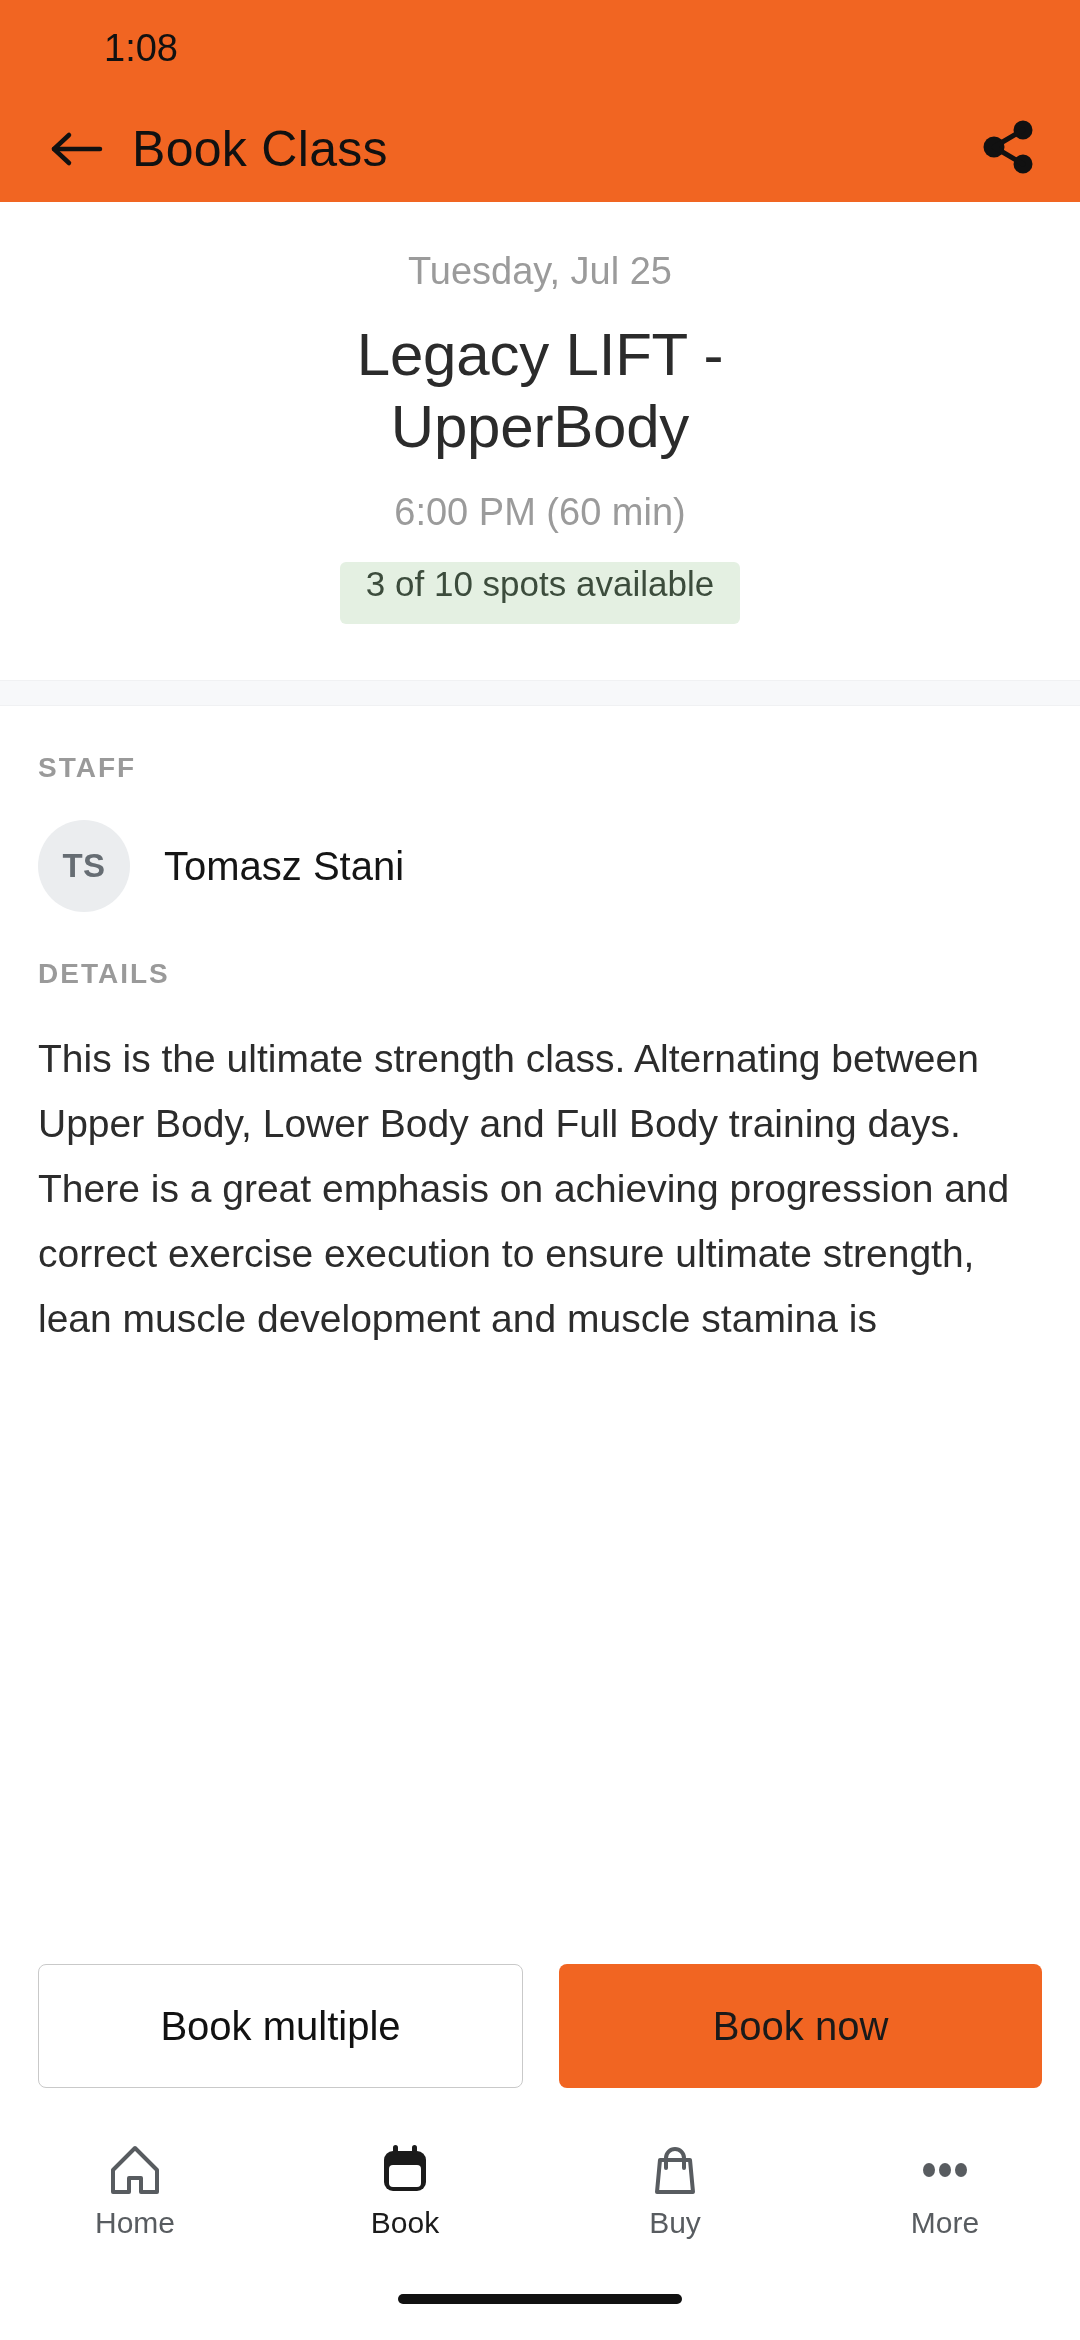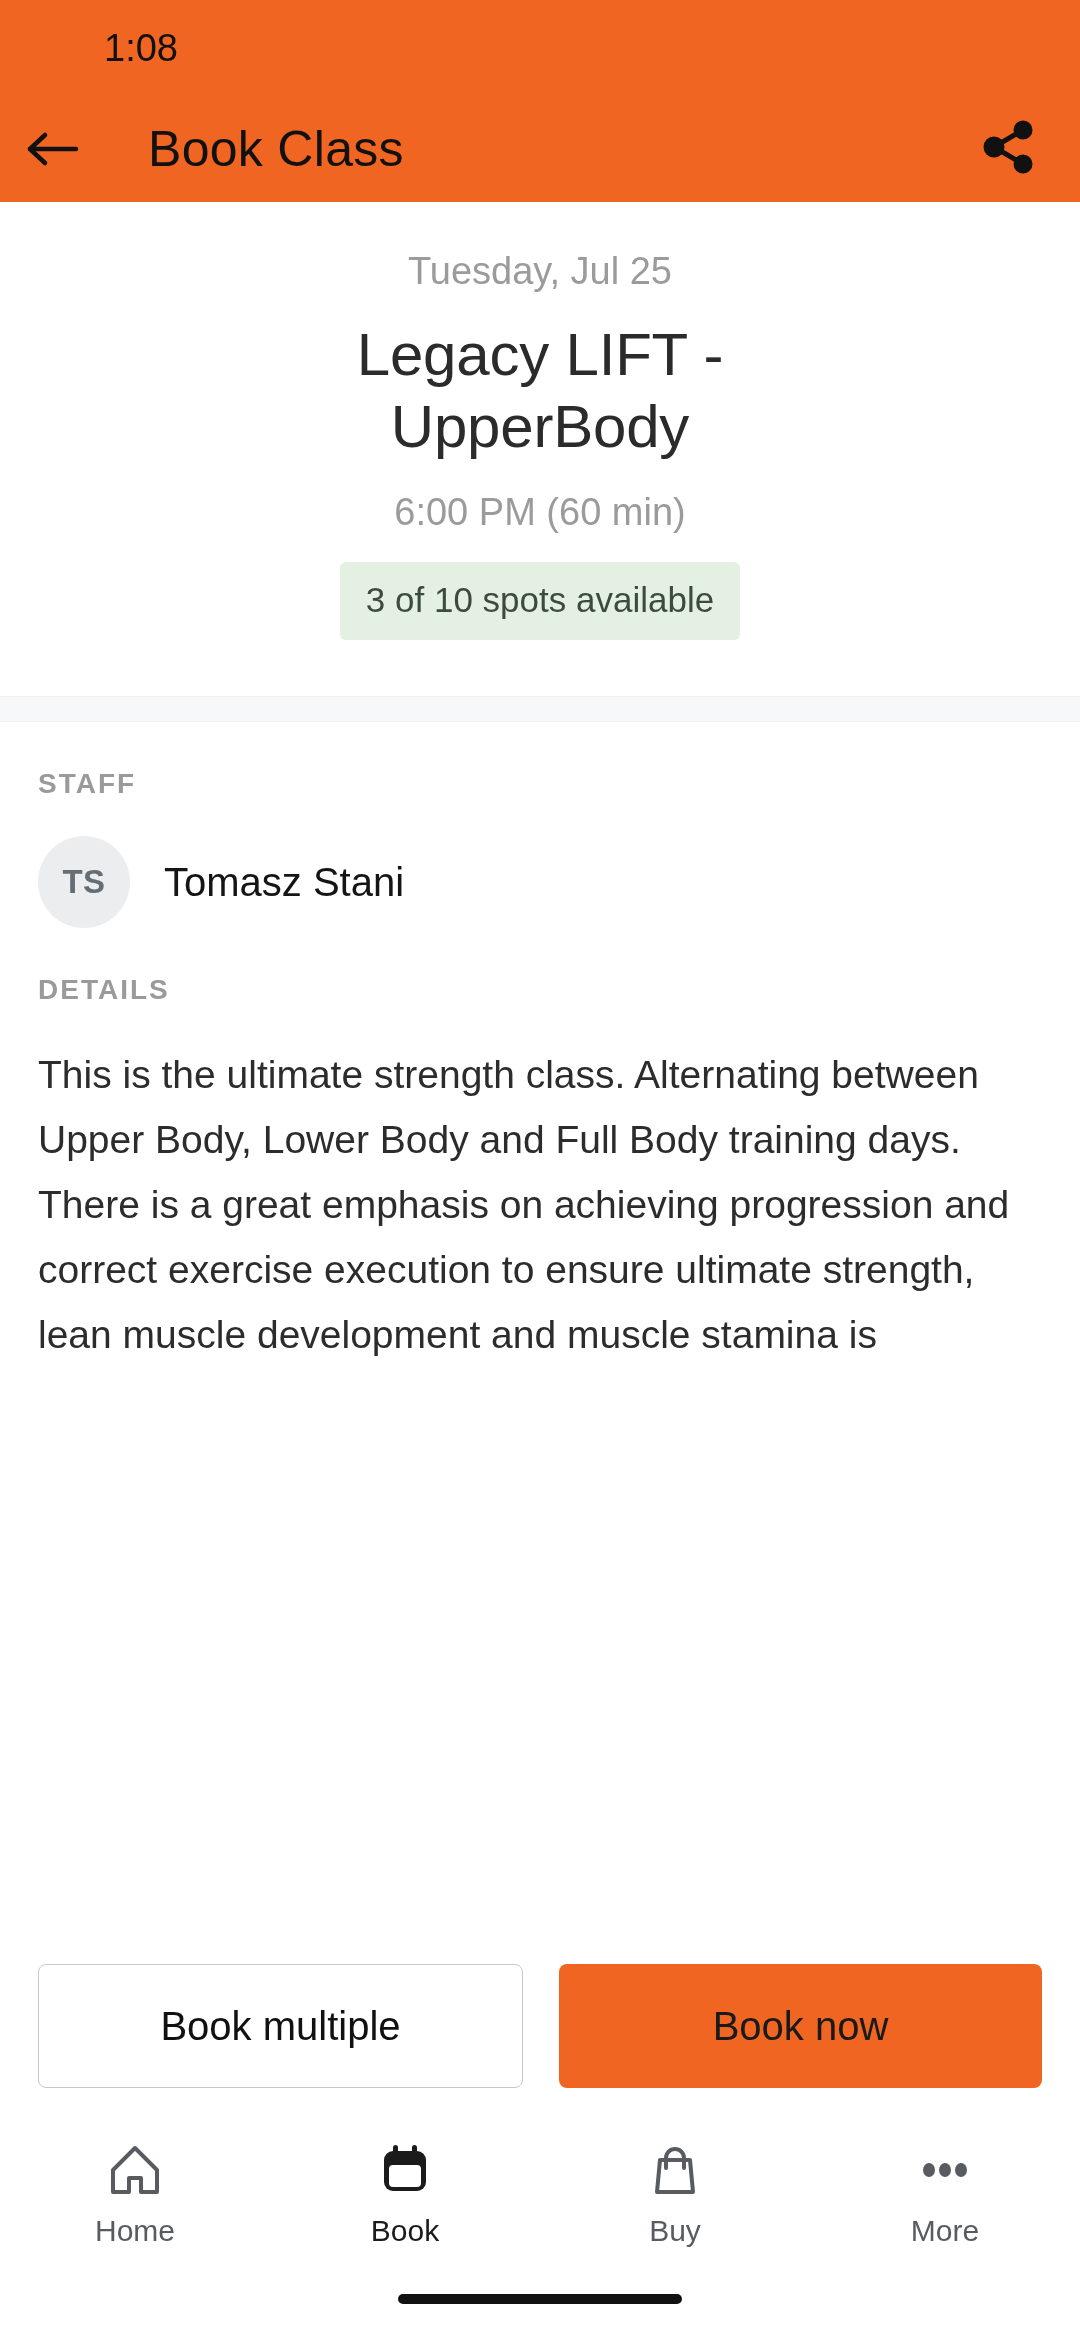--- a/index.html
+++ b/index.html
@@ -36,23 +36,22 @@
   .statusbar .clock {
     font-size: 38px;
     color: #111111;
     letter-spacing: 0px;
     font-weight: 400;
   }
   .appbar {
     height: 106px;
     display: flex;
     align-items: center;
-    padding: 0 34px 0 20px;
+    padding: 0 34px 0 44px;
     position: relative;
-    gap: 40px;
   }
   .back-btn {
     width: 66px;
     height: 66px;
     display: flex;
     align-items: center;
     justify-content: center;
     flex: 0 0 auto;
   }
   .back-btn svg { display: block; }
@@ -100,21 +99,21 @@
     font-size: 38px;
     color: #9b9b9b;
     margin-bottom: 28px;
     font-weight: 400;
   }
   .spots-badge {
     display: inline-block;
     background: #E4F0E2;
     color: #3c4c3c;
     font-size: 35px;
-    padding: 18px 26px 20px 26px;
+    padding: 2px 26px 20px 26px;
     border-radius: 6px;
     font-weight: 400;
   }
 
   
   .section-divider {
     height: 26px;
     background: #F7F8FA;
     border-top: 1px solid #f0f1f3;
     border-bottom: 1px solid #f0f1f3;
@@ -210,21 +209,21 @@
     background: #ffffff;
     display: flex;
     align-items: flex-start;
     padding-top: 20px;
   }
   .nav-item {
     flex: 1 1 0;
     display: flex;
     flex-direction: column;
     align-items: center;
-    gap: 12px;
+    gap: 4px;
     cursor: pointer;
   }
   .nav-icon {
     height: 64px;
     display: flex;
     align-items: center;
     justify-content: center;
   }
   .nav-label {
     font-size: 30px;

